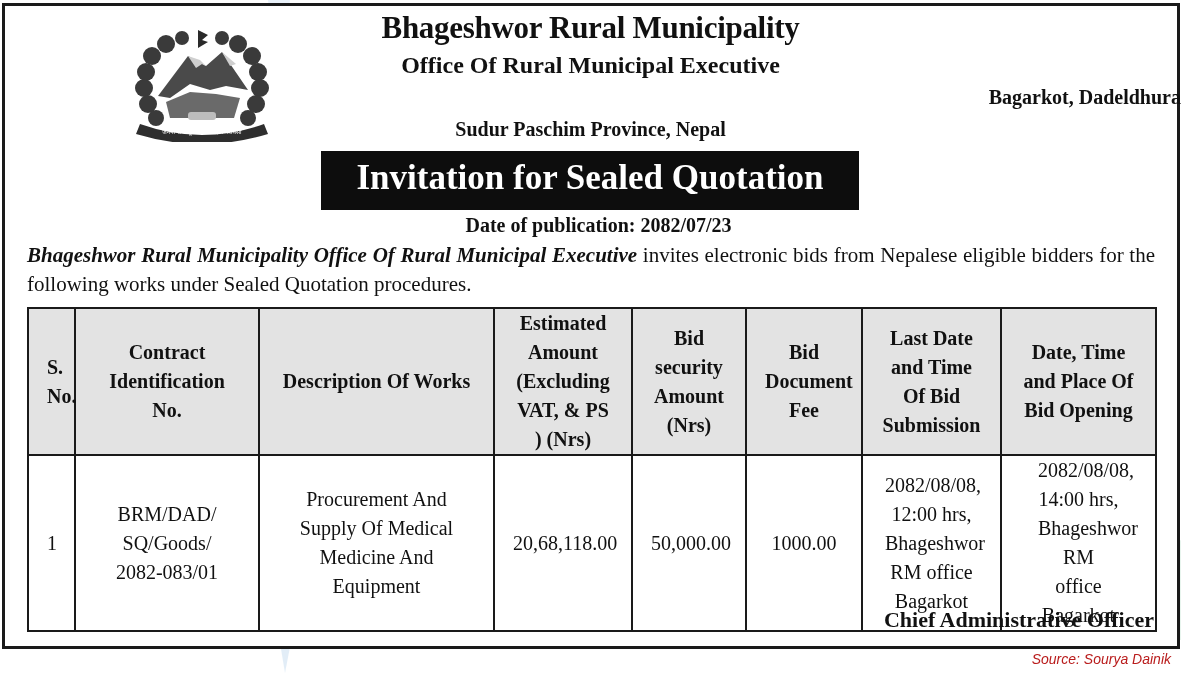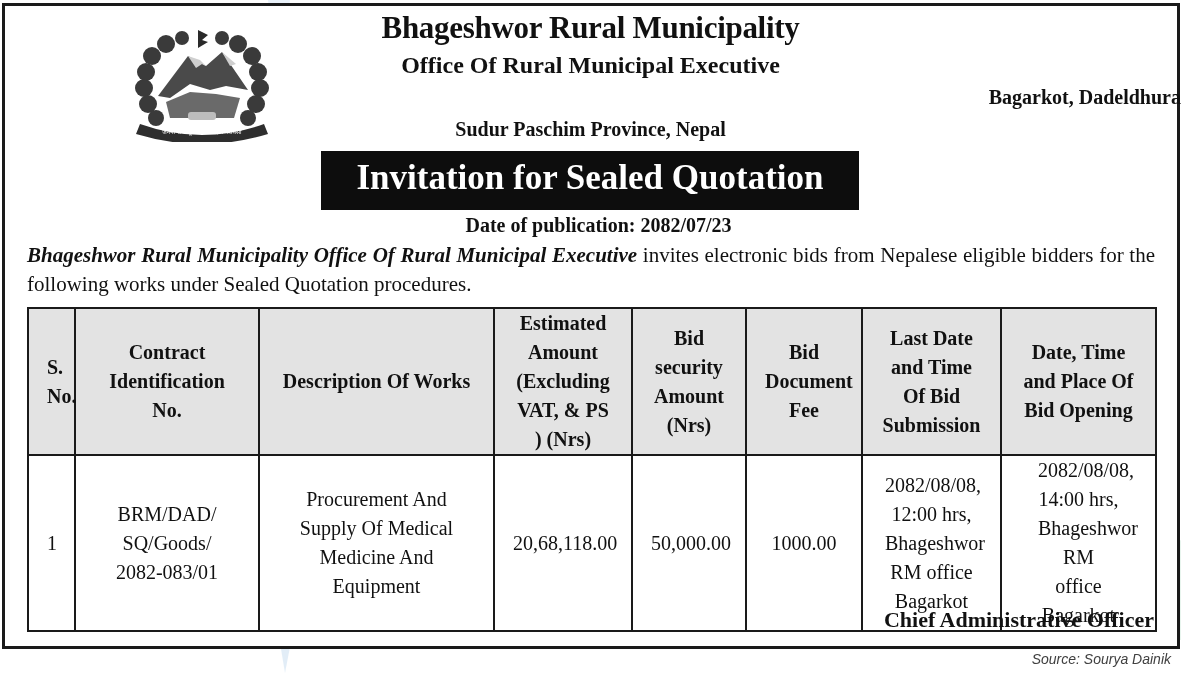--- a/index.html
+++ b/index.html
@@ -13,21 +13,21 @@
   .h4 { top: 118px; font-size: 20px; }
   .banner { position: absolute; left: 321px; top: 151px; width: 538px; height: 59px; background: #0d0d0d; color: #fff; font-weight: bold; font-size: 35px; text-align: center; line-height: 54px; white-space: nowrap; }
   .pubdate { position: absolute; left: 0; width: 1181px; top: 214px; text-align: center; font-weight: bold; font-size: 20px; padding-left: 8px; }
   .intro { position: absolute; left: 27px; width: 1128px; top: 241px; font-size: 21px; line-height: 29px; text-align: justify; text-align-last: left; }
   .intro .lead { font-weight: bold; font-style: italic; }
   table.bids { position: absolute; left: 27px; top: 307px; width: 1128px; border-collapse: collapse; table-layout: fixed; }
   table.bids th, table.bids td { border: 2px solid #1a1a1a; text-align: center; vertical-align: middle; padding: 0 18px; }
   table.bids th { background: #e3e3e3; font-weight: bold; font-size: 20px; line-height: 29px; height: 138px; }
   table.bids td { font-size: 20px; line-height: 29px; height: 141px; font-weight: normal; }
   .sign { position: absolute; right: 27px; top: 607px; font-weight: bold; font-size: 22px; white-space: nowrap; }
-  .source { position: absolute; right: 10px; top: 651px; font-family: "Liberation Sans", "DejaVu Sans", sans-serif; font-style: italic; font-size: 14px; color: #404040; }
+  .source { position: absolute; right: 10px; top: 651px; font-family: "Liberation Sans", "DejaVu Sans", sans-serif; font-style: italic; font-size: 14px; color: #b91c1c; }
   .wm { position: absolute; pointer-events: none; }
 </style>
 </head>
 <body>
 
 <svg class="wm" width="1181" height="673" style="left:0;top:0;">
   <polygon points="268,0 290,0 282,100" fill="#dbe8f5" opacity="0.6"></polygon>
   <polygon points="872,5 900,5 886,100" fill="#d5e5f4" opacity="0.7"></polygon>
   <polygon points="272,595 300,595 285,673" fill="#d5e5f4" opacity="0.7"></polygon>
   <polygon points="1150,560 1181,540 1181,640 1165,640" fill="#d8eee2" opacity="0.6"></polygon>

